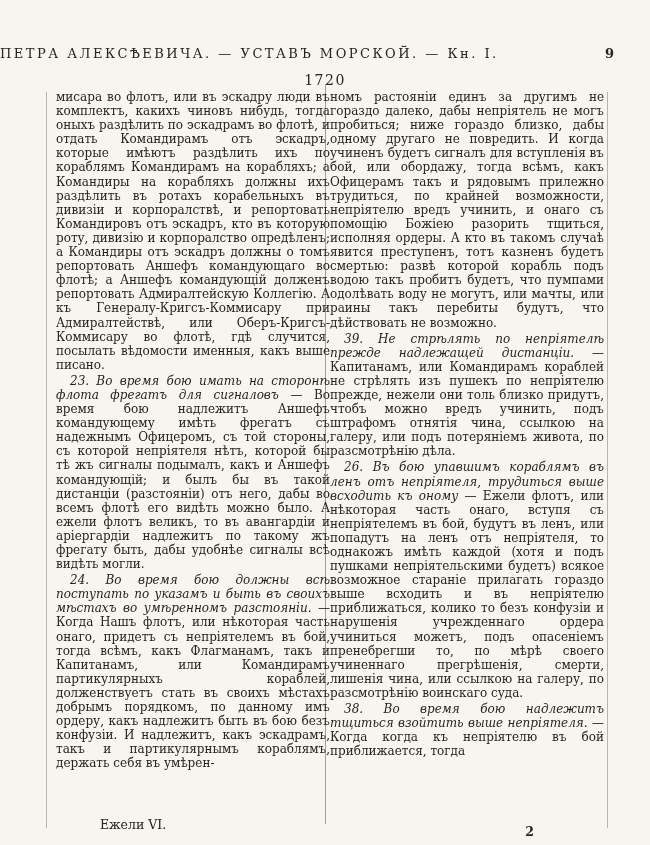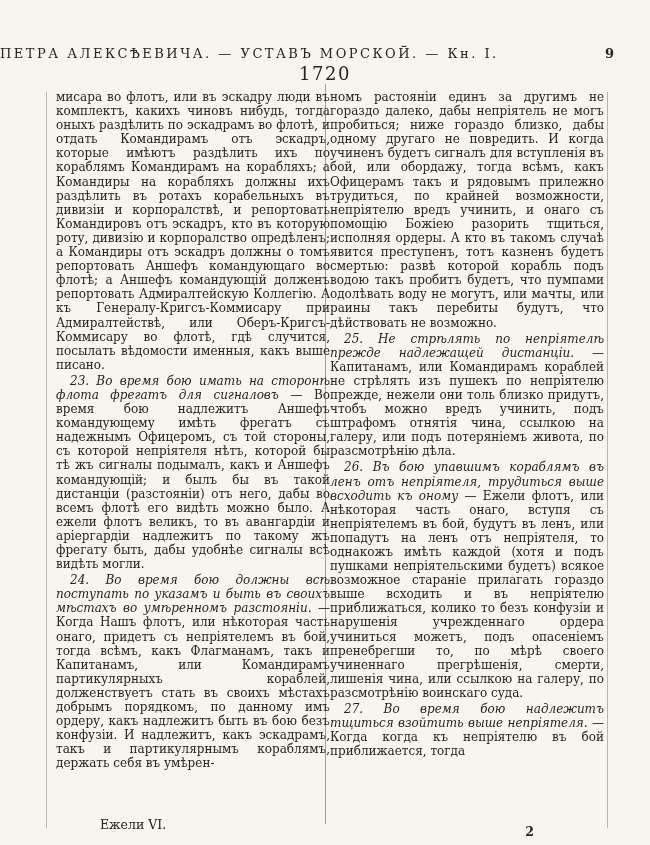--- a/index.html
+++ b/index.html
@@ -20,22 +20,22 @@
     position: absolute; top: 46px; left: 0; right: 0;
     text-align: left;
     font-weight: normal; font-size: 13px; letter-spacing: 2.5px;
     white-space: nowrap;
   }
   .page-number {
     position: absolute; top: 46px; right: 36px;
     font-weight: bold; font-size: 13px;
   }
   .year {
-    position: absolute; top: 63px; left: 0; right: 0;
-    text-align: center; font-size: 18px; letter-spacing: 1.5px;
+    position: absolute; top: 72px; left: 0; right: 0;
+    text-align: center; font-size: 14px; letter-spacing: 1.5px;
   }
   .columns {
     position: absolute; top: 90px; left: 56px; width: 548px;
     display: flex; 
   }
   .col {
     flex: 1;
     text-align: justify;
     font-size: 12px;
     line-height: 14.1px;
@@ -72,23 +72,23 @@
   <div class="rule rule-right"></div>
 
   <div class="columns">
     <div class="col">
         <p class="par"><span class="rm">мисара во флотъ, или въ эскадру люди въ комплектъ, какихъ чиновъ нибудь, тогда оныхъ раздѣлить по эскадрамъ во флотѣ, и отдать Командирамъ отъ эскадръ, которые имѣютъ раздѣлить ихъ по кораблямъ Командирамъ на корабляхъ; а Командиры на корабляхъ должны ихъ раздѣлить въ ротахъ корабельныхъ въ дивизіи и корпоралствѣ, и репортовать Командировъ отъ эскадръ, кто въ которую роту, дивизію и корпоралство опредѣленъ; а Командиры отъ эскадръ должны о томъ репортовать Аншефъ командующаго во флотѣ; а Аншефъ командующій долженъ репортовать Адмиралтейскую Коллегію. А къ Генералу-Кригсъ-Коммисару при Адмиралтействѣ, или Оберъ-Кригсъ-Коммисару во флотѣ, гдѣ случится, посылать вѣдомости именныя, какъ выше писано.</span></p>
         <p class="par indent"><span class="it">23. Во время бою имать на сторонѣ флота фрегатъ для сигналовъ</span><span class="rm"> — Во время бою надлежитъ Аншефъ командующему имѣть фрегатъ съ надежнымъ Офицеромъ, съ той стороны, съ которой непріятеля нѣтъ, которой бы тѣ жъ сигналы подымалъ, какъ и Аншефъ командующій; и былъ бы въ такой дистанціи (разстояніи) отъ него, дабы во всемъ флотѣ его видѣть можно было. А ежели флотъ великъ, то въ авангардіи и аріергардіи надлежитъ по такому жъ фрегату быть, дабы удобнѣе сигналы всѣ видѣть могли.</span></p>
         <p class="par indent"><span class="it">24. Во время бою должны всѣ поступать по указамъ и быть въ своихъ мѣстахъ во умѣренномъ разстояніи.</span><span class="rm"> — Когда Нашъ флотъ, или нѣкоторая часть онаго, придетъ съ непріятелемъ въ бой, тогда всѣмъ, какъ Флагманамъ, такъ и Капитанамъ, или Командирамъ партикулярныхъ кораблей, долженствуетъ стать въ своихъ мѣстахъ добрымъ порядкомъ, по данному имъ ордеру, какъ надлежитъ быть въ бою безъ конфузіи. И надлежитъ, какъ эскадрамъ, такъ и партикулярнымъ кораблямъ, держать себя въ умѣрен-</span></p>
       </div>
     <div class="col">
         <p class="par"><span class="rm">номъ растояніи единъ за другимъ не гораздо далеко, дабы непріятель не могъ пробиться; ниже гораздо близко, дабы одному другаго не повредить. И когда учиненъ будетъ сигналъ для вступленія въ бой, или обордажу, тогда всѣмъ, какъ Офицерамъ такъ и рядовымъ прилежно трудиться, по крайней возможности, непріятелю вредъ учинить, и онаго съ помощію Божіею разорить тщиться, исполняя ордеры. А кто въ такомъ случаѣ явится преступенъ, тотъ казненъ будетъ смертью: развѣ которой корабль подъ водою такъ пробитъ будетъ, что пумпами одолѣвать воду не могутъ, или мачты, или раины такъ перебиты будутъ, что дѣйствовать не возможно.</span></p>
-        <p class="par indent"><span class="it">25. Не стрѣлять по непріятелѣ прежде надлежащей дистанціи.</span><span class="rm"> — Капитанамъ, или Командирамъ кораблей не стрѣлять изъ пушекъ по непріятелю прежде, нежели они толь близко придутъ, чтобъ можно вредъ учинить, подъ штрафомъ отнятія чина, ссылкою на галеру, или подъ потеряніемъ живота, по разсмотрѣнію дѣла.</span></p>
+        <p class="par indent"><span class="it">39. Не стрѣлять по непріятелѣ прежде надлежащей дистанціи.</span><span class="rm"> — Капитанамъ, или Командирамъ кораблей не стрѣлять изъ пушекъ по непріятелю прежде, нежели они толь близко придутъ, чтобъ можно вредъ учинить, подъ штрафомъ отнятія чина, ссылкою на галеру, или подъ потеряніемъ живота, по разсмотрѣнію дѣла.</span></p>
         <p class="par indent"><span class="it">26. Въ бою упавшимъ кораблямъ въ ленъ отъ непріятеля, трудиться выше всходить къ оному</span><span class="rm"> — Ежели флотъ, или нѣкоторая часть онаго, вступя съ непріятелемъ въ бой, будутъ въ ленъ, или попадутъ на ленъ отъ непріятеля, то однакожъ имѣть каждой (хотя и подъ пушками непріятельскими будетъ) всякое возможное стараніе прилагать гораздо выше всходить и въ непріятелю приближаться, колико то безъ конфузіи и нарушенія учрежденнаго ордера учиниться можетъ, подъ опасеніемъ пренебрегши то, по мѣрѣ своего учиненнаго прегрѣшенія, смерти, лишенія чина, или ссылкою на галеру, по разсмотрѣнію воинскаго суда.</span></p>
-        <p class="par indent"><span class="it">27. Во время бою надлежитъ тщиться взойтить выше непріятеля.</span><span class="rm"> — Когда когда къ непріятелю въ бой приближается, тогда</span></p>
+        <p class="par indent"><span class="it">38. Во время бою надлежитъ тщиться взойтить выше непріятеля.</span><span class="rm"> — Когда когда къ непріятелю въ бой приближается, тогда</span></p>
       </div>
   </div>
 
   <div class="footer-left">Ежели VI.</div>
 
   <div class="footer-right">2</div>
 
 </div>
 
 </body></html>

